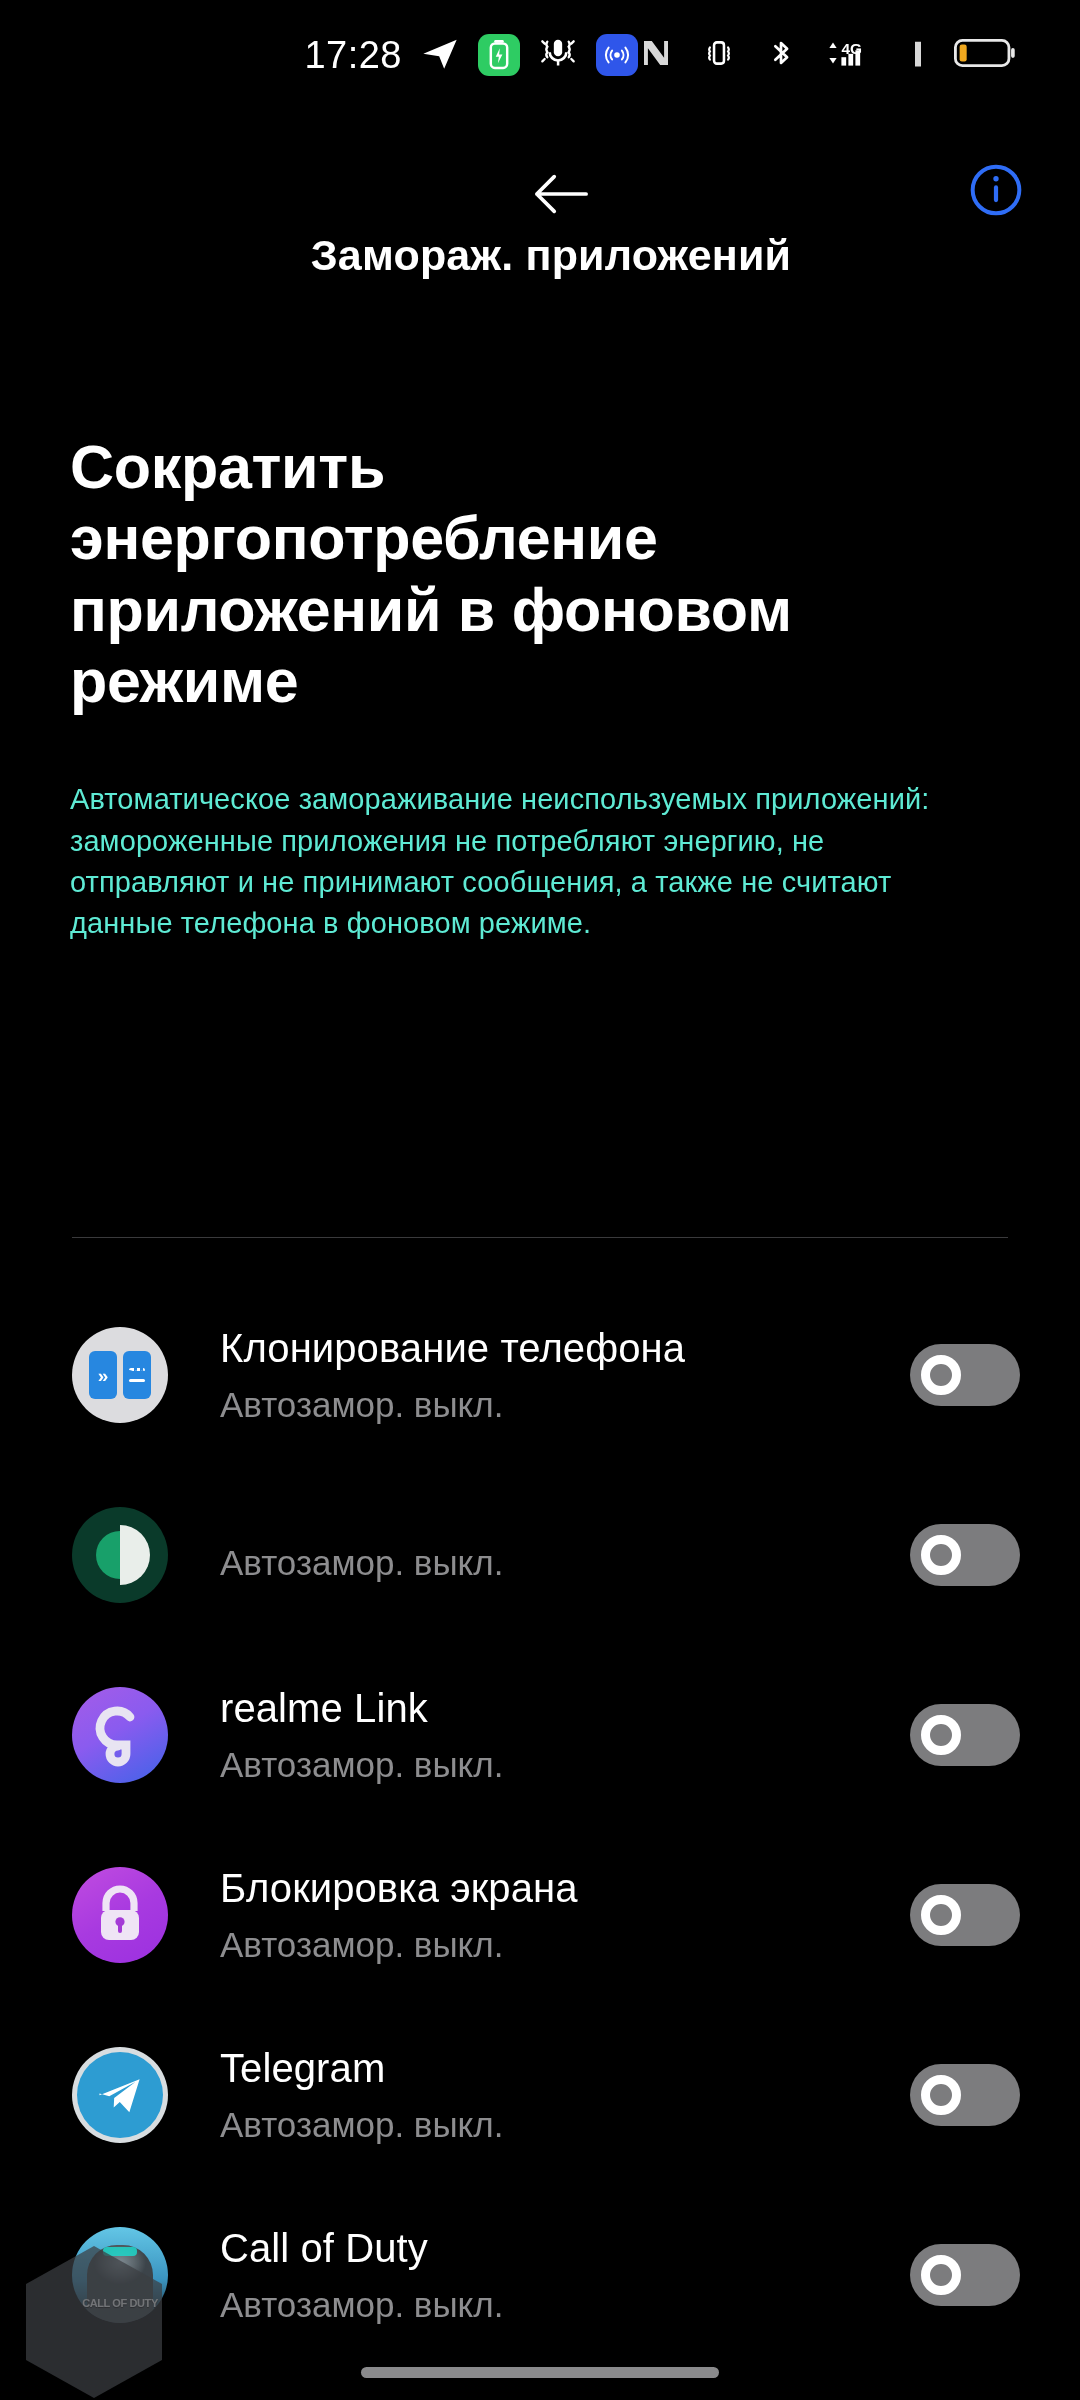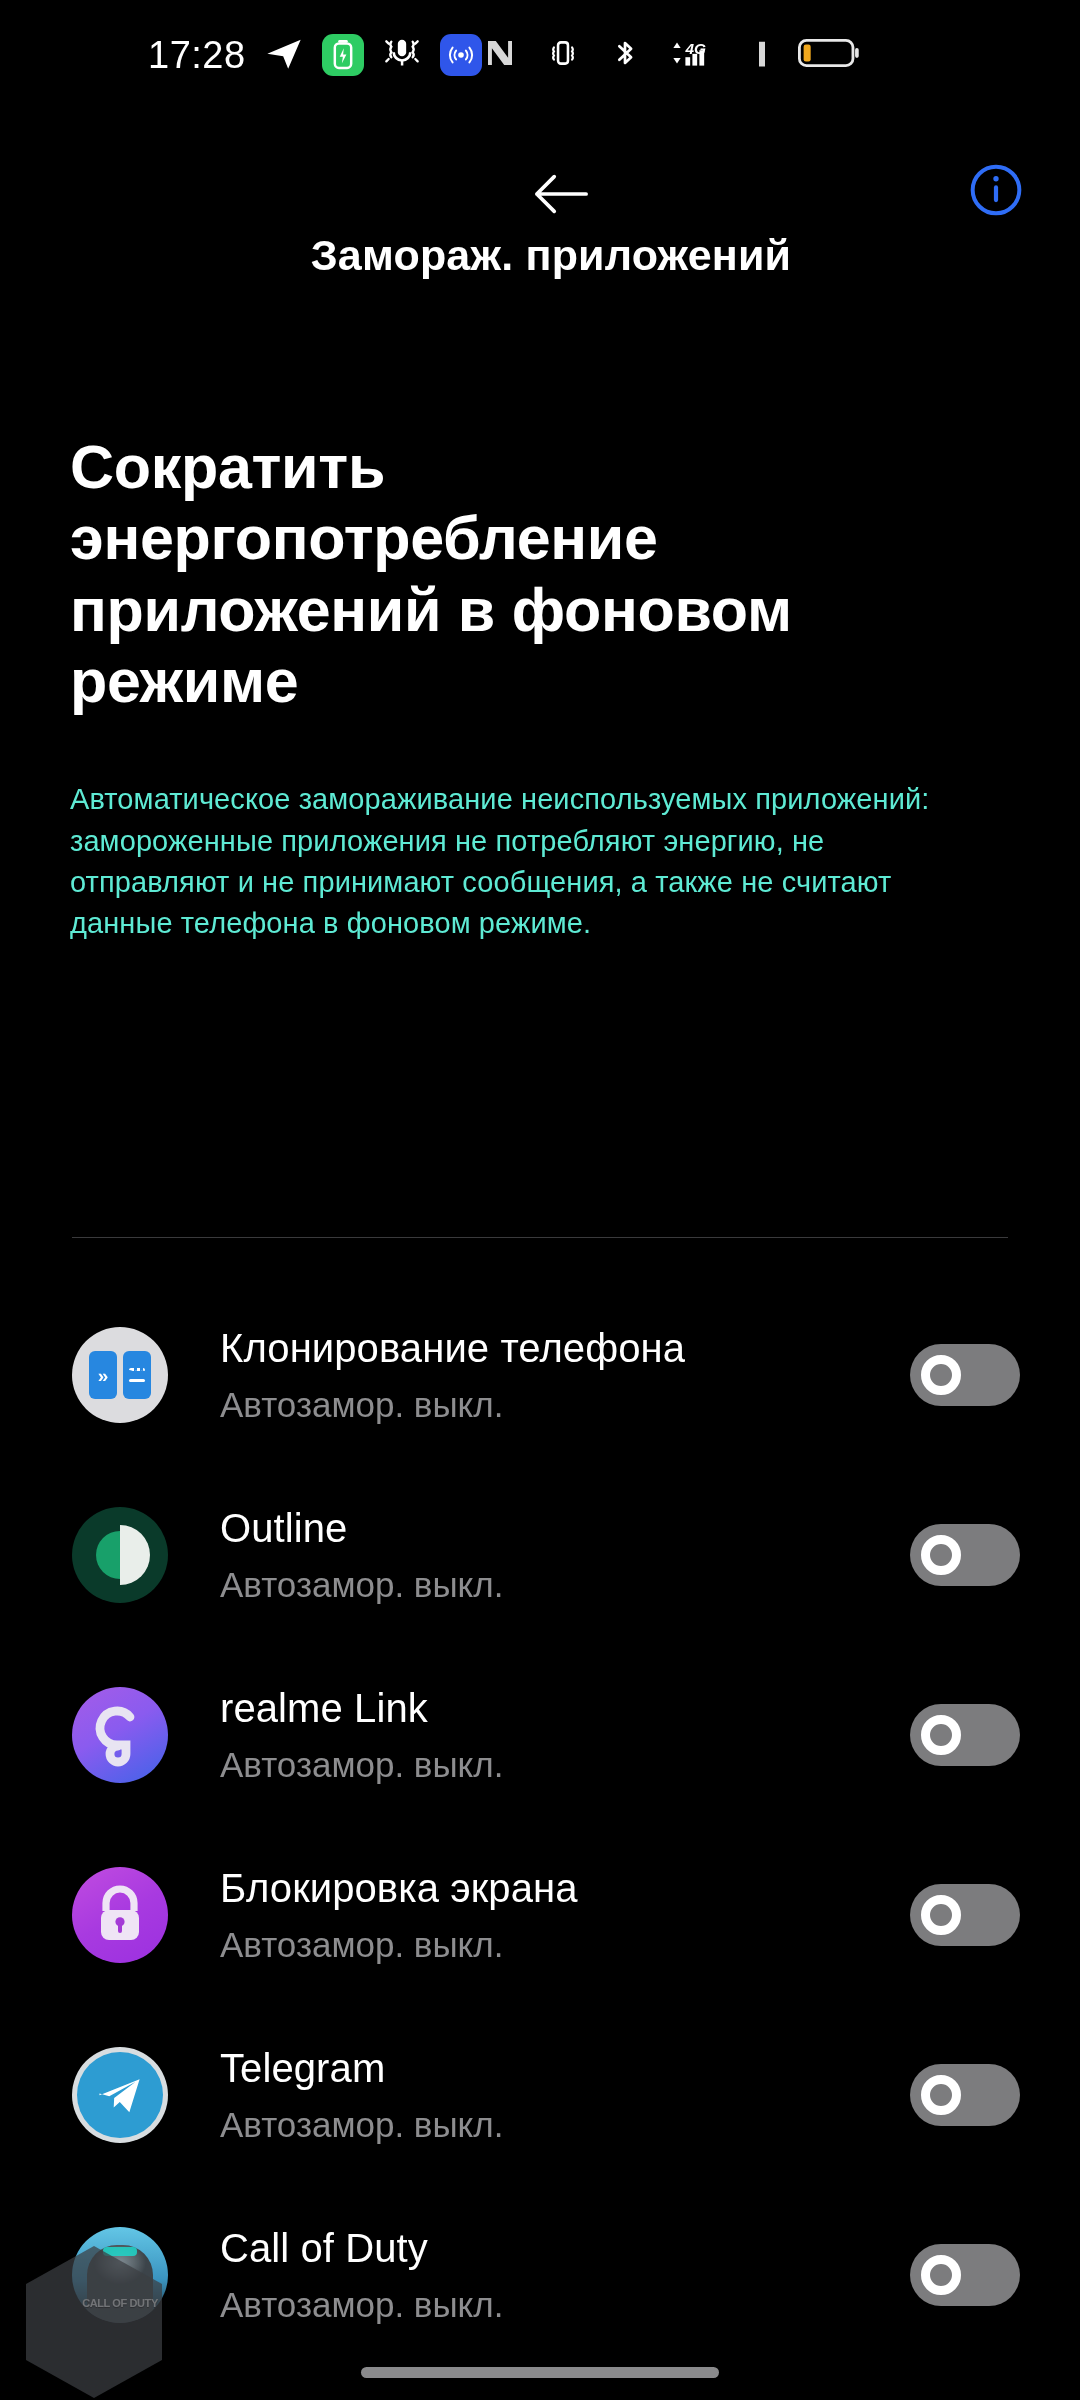--- a/index.html
+++ b/index.html
@@ -17,21 +17,21 @@
   }
 
   
   .status-bar {
     position: absolute;
     top: 0; left: 0;
     width: 1080px;
     height: 110px;
     display: flex;
     align-items: center;
-    justify-content: flex-start;
+    justify-content: flex-end;
     padding: 0 36px 0 0;
     box-sizing: border-box;
   }
   .status-left {
     display: flex;
     align-items: center;
     gap: 18px;
     padding-left: 148px;
   }
   .clock {
@@ -39,21 +39,20 @@
     font-weight: 500;
     letter-spacing: 0.5px;
     color: #ffffff;
     line-height: 1;
   }
   .status-right {
     display: flex;
     align-items: center;
     gap: 28px;
     padding-right: 28px;
-    font-style: italic;
   }
   .sb-icon { display: block; }
 
   .chip {
     width: 42px; height: 42px;
     border-radius: 11px;
     display: flex; align-items: center; justify-content: center;
   }
   .chip-green { background: #2ecc63; }
   .chip-blue  { background: #2f56ea; }
@@ -407,21 +406,20 @@
   </div>
 
   <div class="app-row">
     <div class="app-icon ic-outline">
       <svg width="96" height="96" viewBox="0 0 48 48">
         <path d="M24 9v30a15 15 0 0 0 0-30z" fill="#e9eeea"></path>
         <path d="M24 12v24a12 12 0 0 1 0-24z" fill="#18a06a"></path>
       </svg>
     </div>
     <div class="app-text">
-      <div class="app-name">Outline</div>
       <div class="app-sub">Автозамор. выкл.</div>
     </div>
     <div class="toggle">
       <span class="toggle-knob"></span>
     </div>
   </div>
 
   <div class="app-row">
     <div class="app-icon ic-realme">
       <svg width="96" height="96" viewBox="0 0 48 48">

